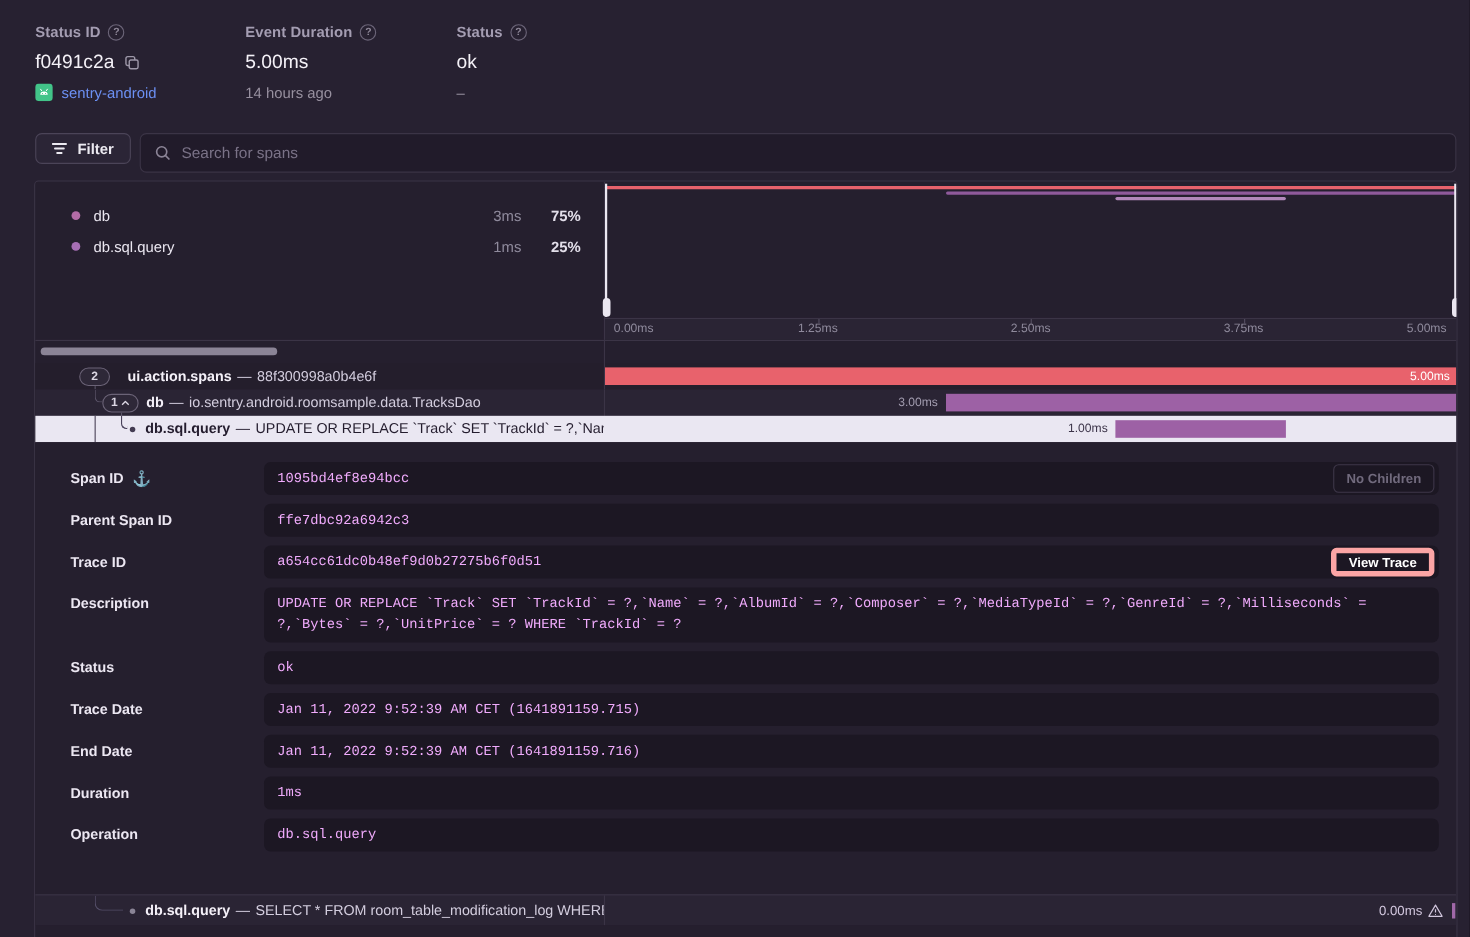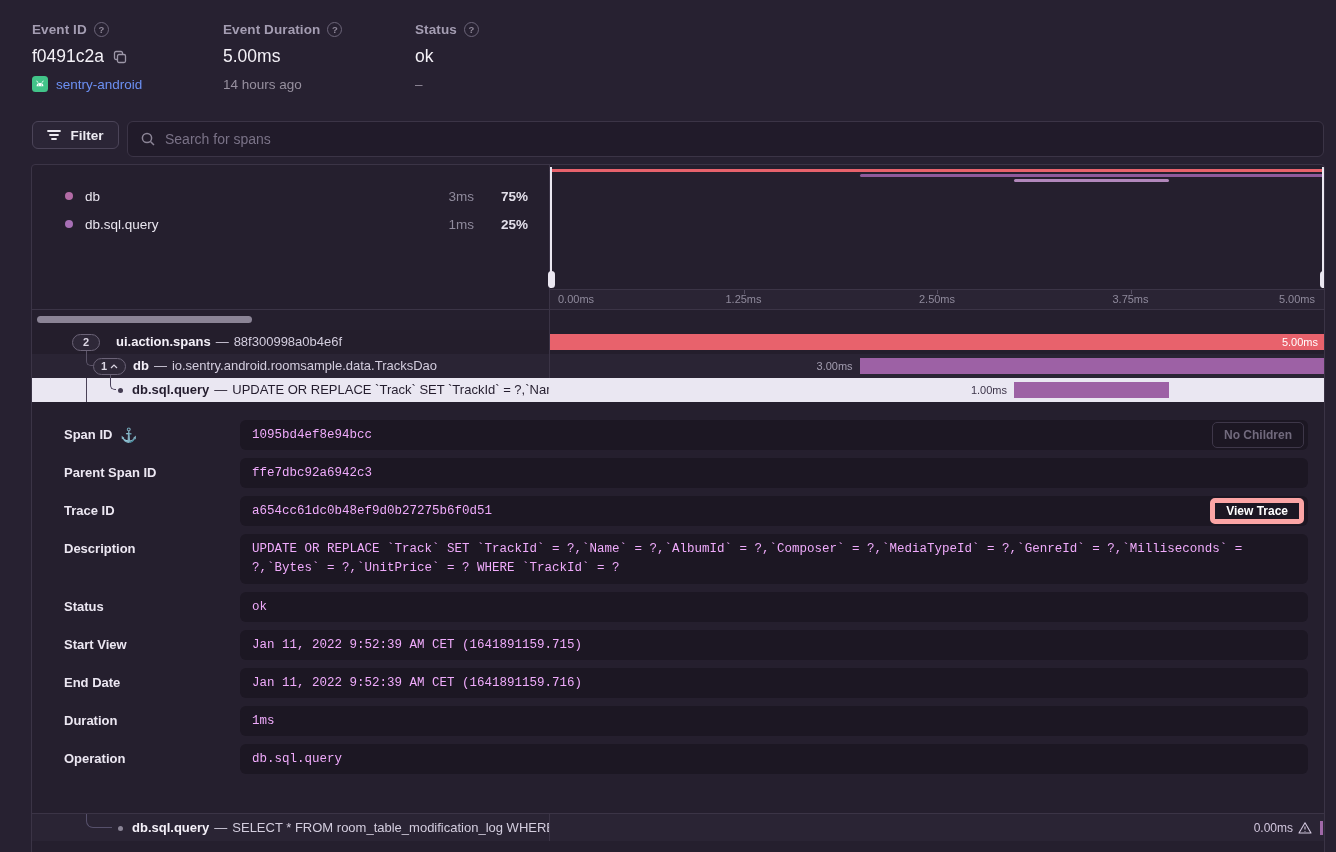--- a/index.html
+++ b/index.html
@@ -98,21 +98,21 @@
   svg { display:block; }
 </style>
 </head>
 <body>
 
 <div class="page">
 
   <div class="hdr">
     <div class="hcol c0">
       <div class="hlabel">
-        <span>Event ID</span>
+        <span>Status ID</span>
         <span class="qmark">?</span>
       </div>
       <div class="hvalue">
         <span>f0491c2a</span>
         <span class="copy-ic">
           <svg width="14" height="14" viewBox="0 0 14 14" fill="none" stroke="#9d97a8" stroke-width="1.3">
             <rect x="4.5" y="4.5" width="8" height="8" rx="1.5"></rect>
             <path d="M9.5 4.5 V3 a1.5 1.5 0 0 0 -1.5 -1.5 H3 A1.5 1.5 0 0 0 1.5 3 v5 A1.5 1.5 0 0 0 3 9.5 h1.5"></path>
           </svg>
         </span>
@@ -300,21 +300,21 @@
           <div class="f-value">UPDATE OR REPLACE `Track` SET `TrackId` = ?,`Name` = ?,`AlbumId` = ?,`Composer` = ?,`MediaTypeId` = ?,`GenreId` = ?,`Milliseconds` = ?,`Bytes` = ?,`UnitPrice` = ? WHERE `TrackId` = ?</div>
         </div>
         <div class="field-row">
           <div class="f-label">
             <span>Status</span>
           </div>
           <div class="f-value">ok</div>
         </div>
         <div class="field-row">
           <div class="f-label">
-            <span>Start View</span>
+            <span>Trace Date</span>
           </div>
           <div class="f-value">Jan 11, 2022 9:52:39 AM CET (1641891159.715)</div>
         </div>
         <div class="field-row">
           <div class="f-label">
             <span>End Date</span>
           </div>
           <div class="f-value">Jan 11, 2022 9:52:39 AM CET (1641891159.716)</div>
         </div>
         <div class="field-row">

